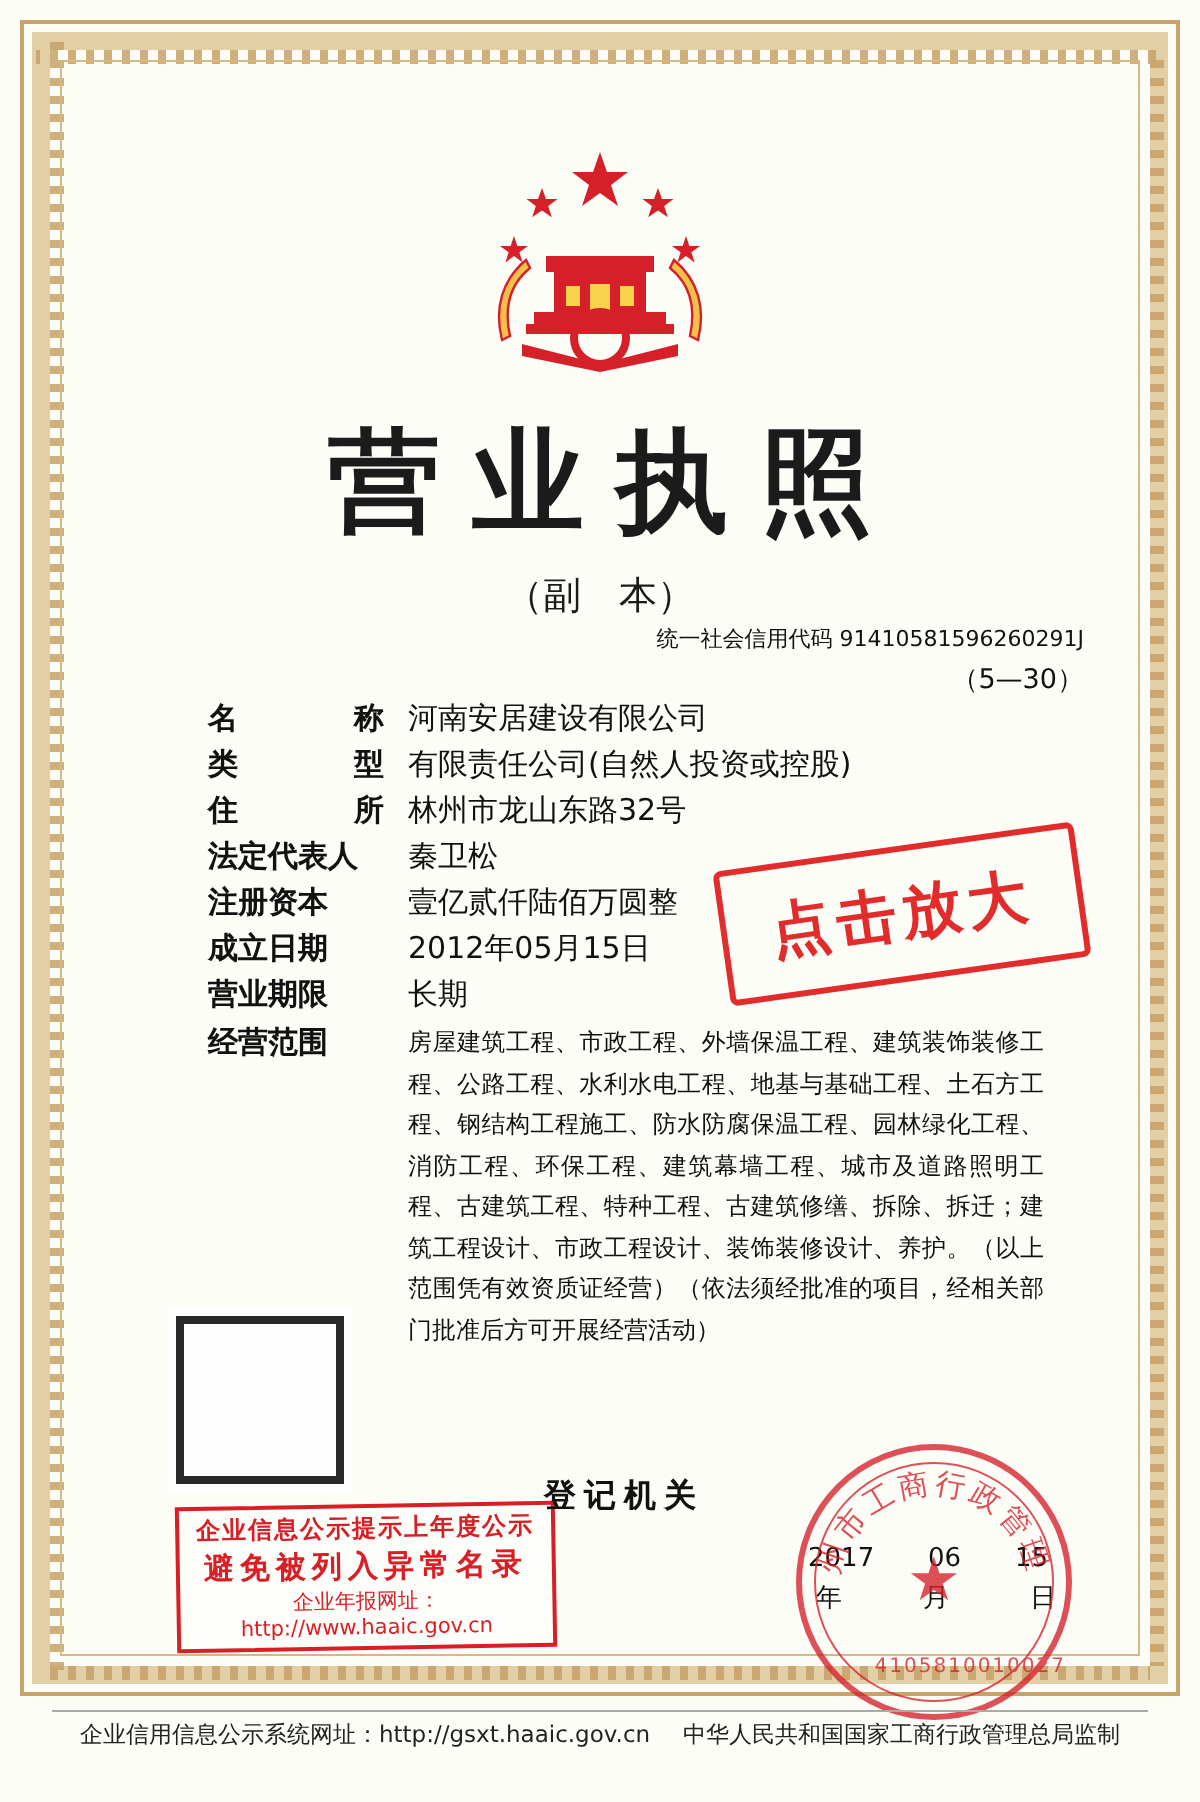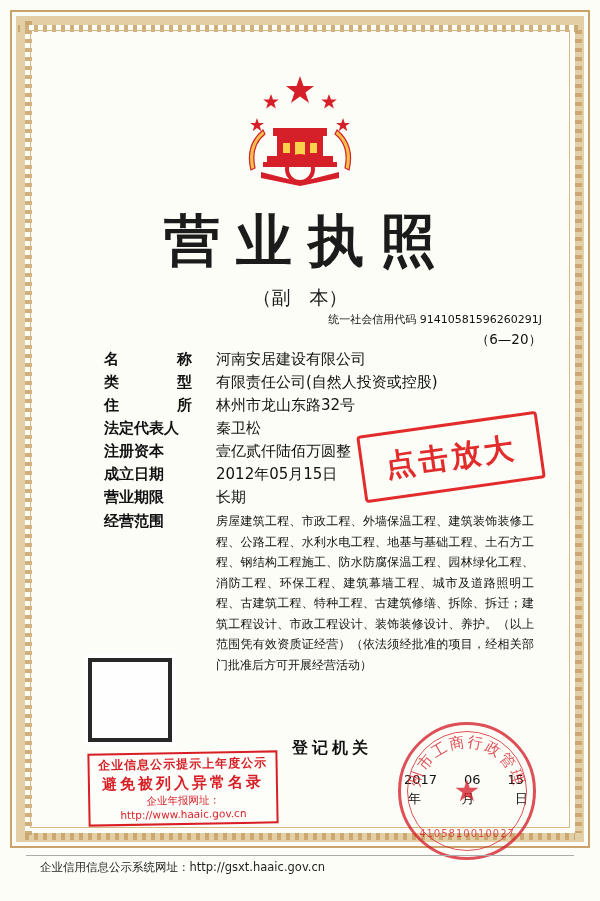--- a/index.html
+++ b/index.html
@@ -151,21 +151,21 @@
     color: #111;
     font-weight: 600;
     display: flex;
     justify-content: space-between;
     letter-spacing: 0;
   }
   .label span { display: inline-block; }
   .value {
     font-size: 15px;
     color: #111;
-    padding-left: 24px;
+    padding-left: 12px;
   }
   .row.scope .value {
     line-height: 20.5px;
     text-align: justify;
     width: 318px;
     font-size: 12px;
   }
   .row.scope .label { padding-top: 1px; }
 
   
@@ -228,21 +228,20 @@
 
   
   .authority {
     position: absolute;
     left: 272px;
     top: 738px;
     font-size: 16px;
     letter-spacing: 4px;
     color: #111;
     font-weight: 600;
-    margin-left: 20px;
   }
   .date-line {
     position: absolute;
     left: 404px;
     top: 772px;
     width: 120px;
     display: flex;
     justify-content: space-between;
     font-size: 13px;
     color: #111;
@@ -286,21 +285,21 @@
   }
   .seal-top-text {
     position: absolute;
     left: 0; top: 0; width: 132px; height: 132px;
   }
   .seal-bottom-text {
     position: absolute;
     left: 0;
     bottom: 18px;
     width: 132px;
-    text-align: center;
+    text-align: right;
     color: #d5202a;
     font-size: 10px;
     letter-spacing: 1px;
   }
 
   
   .footer {
     position: absolute;
     left: 0;
     top: 860px;
@@ -359,21 +358,21 @@
     </svg>
   </div>
 
   <div class="title">营业执照</div>
   <div class="subtitle">（副　本）</div>
 
   <div class="credit-code">
     <span>统一社会信用代码</span>
     <span>91410581596260291J</span>
   </div>
-  <div class="series-no">（6—20）</div>
+  <div class="series-no">（5—30）</div>
 
   <div class="fields">
 
     <div class="row">
       <div class="label">
         <span>名</span>
         <span>称</span>
       </div>
       <div class="value">河南安居建设有限公司</div>
     </div>
@@ -466,15 +465,16 @@
       <text font-size="15" fill="#d5202a" letter-spacing="2">
         <textPath href="#arc" startOffset="50%" text-anchor="middle" id="seal-arc-text">林州市工商行政管理局</textPath>
       </text>
     </svg>
     <div class="seal-bottom-text">4105810010027</div>
   </div>
 
   <div class="footer-rule"></div>
   <div class="footer">
     <span>企业信用信息公示系统网址：http://gsxt.haaic.gov.cn</span>
+    <span>中华人民共和国国家工商行政管理总局监制</span>
   </div>
 
 </div>
 
 </body></html>

